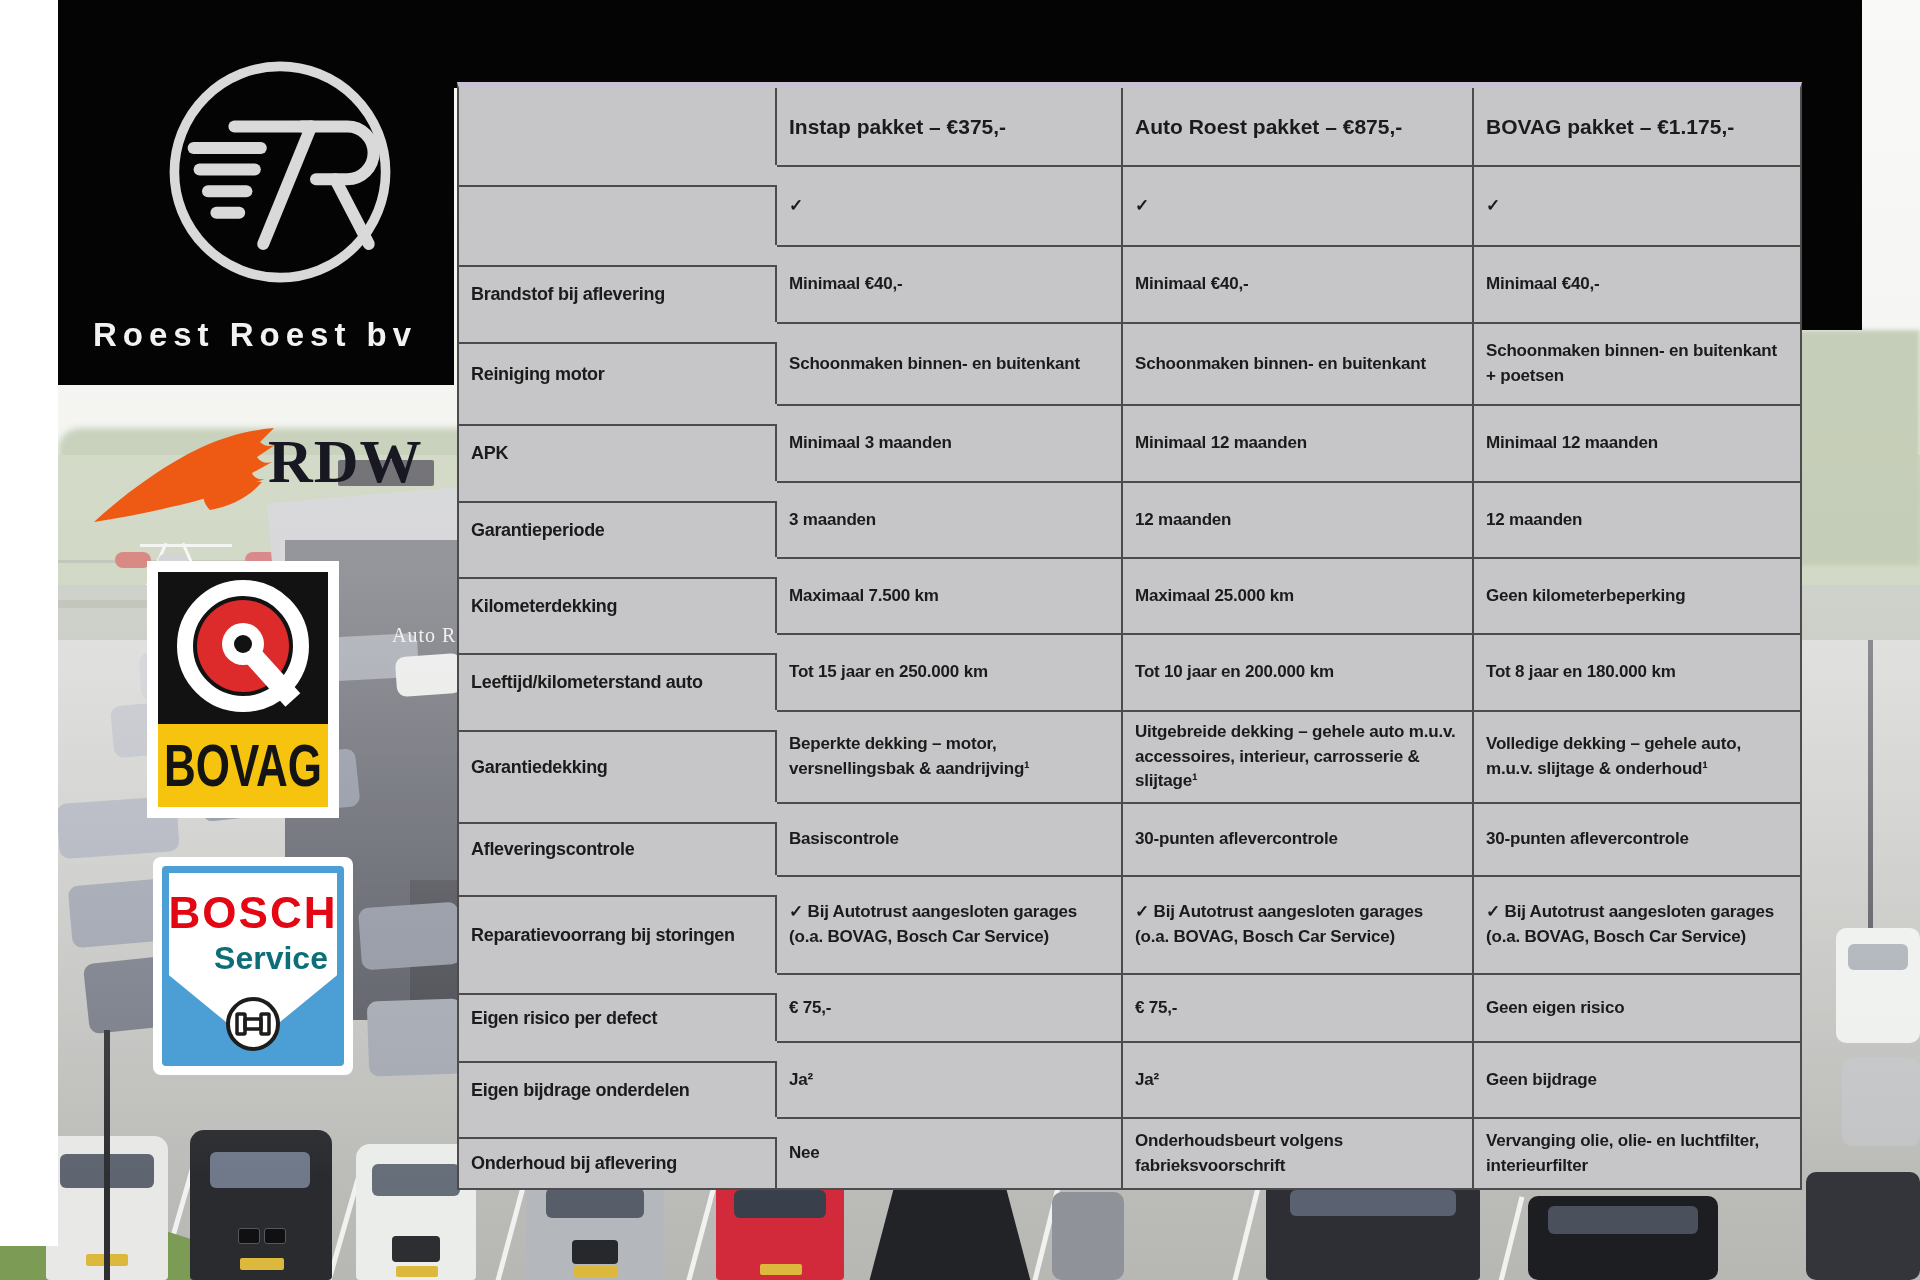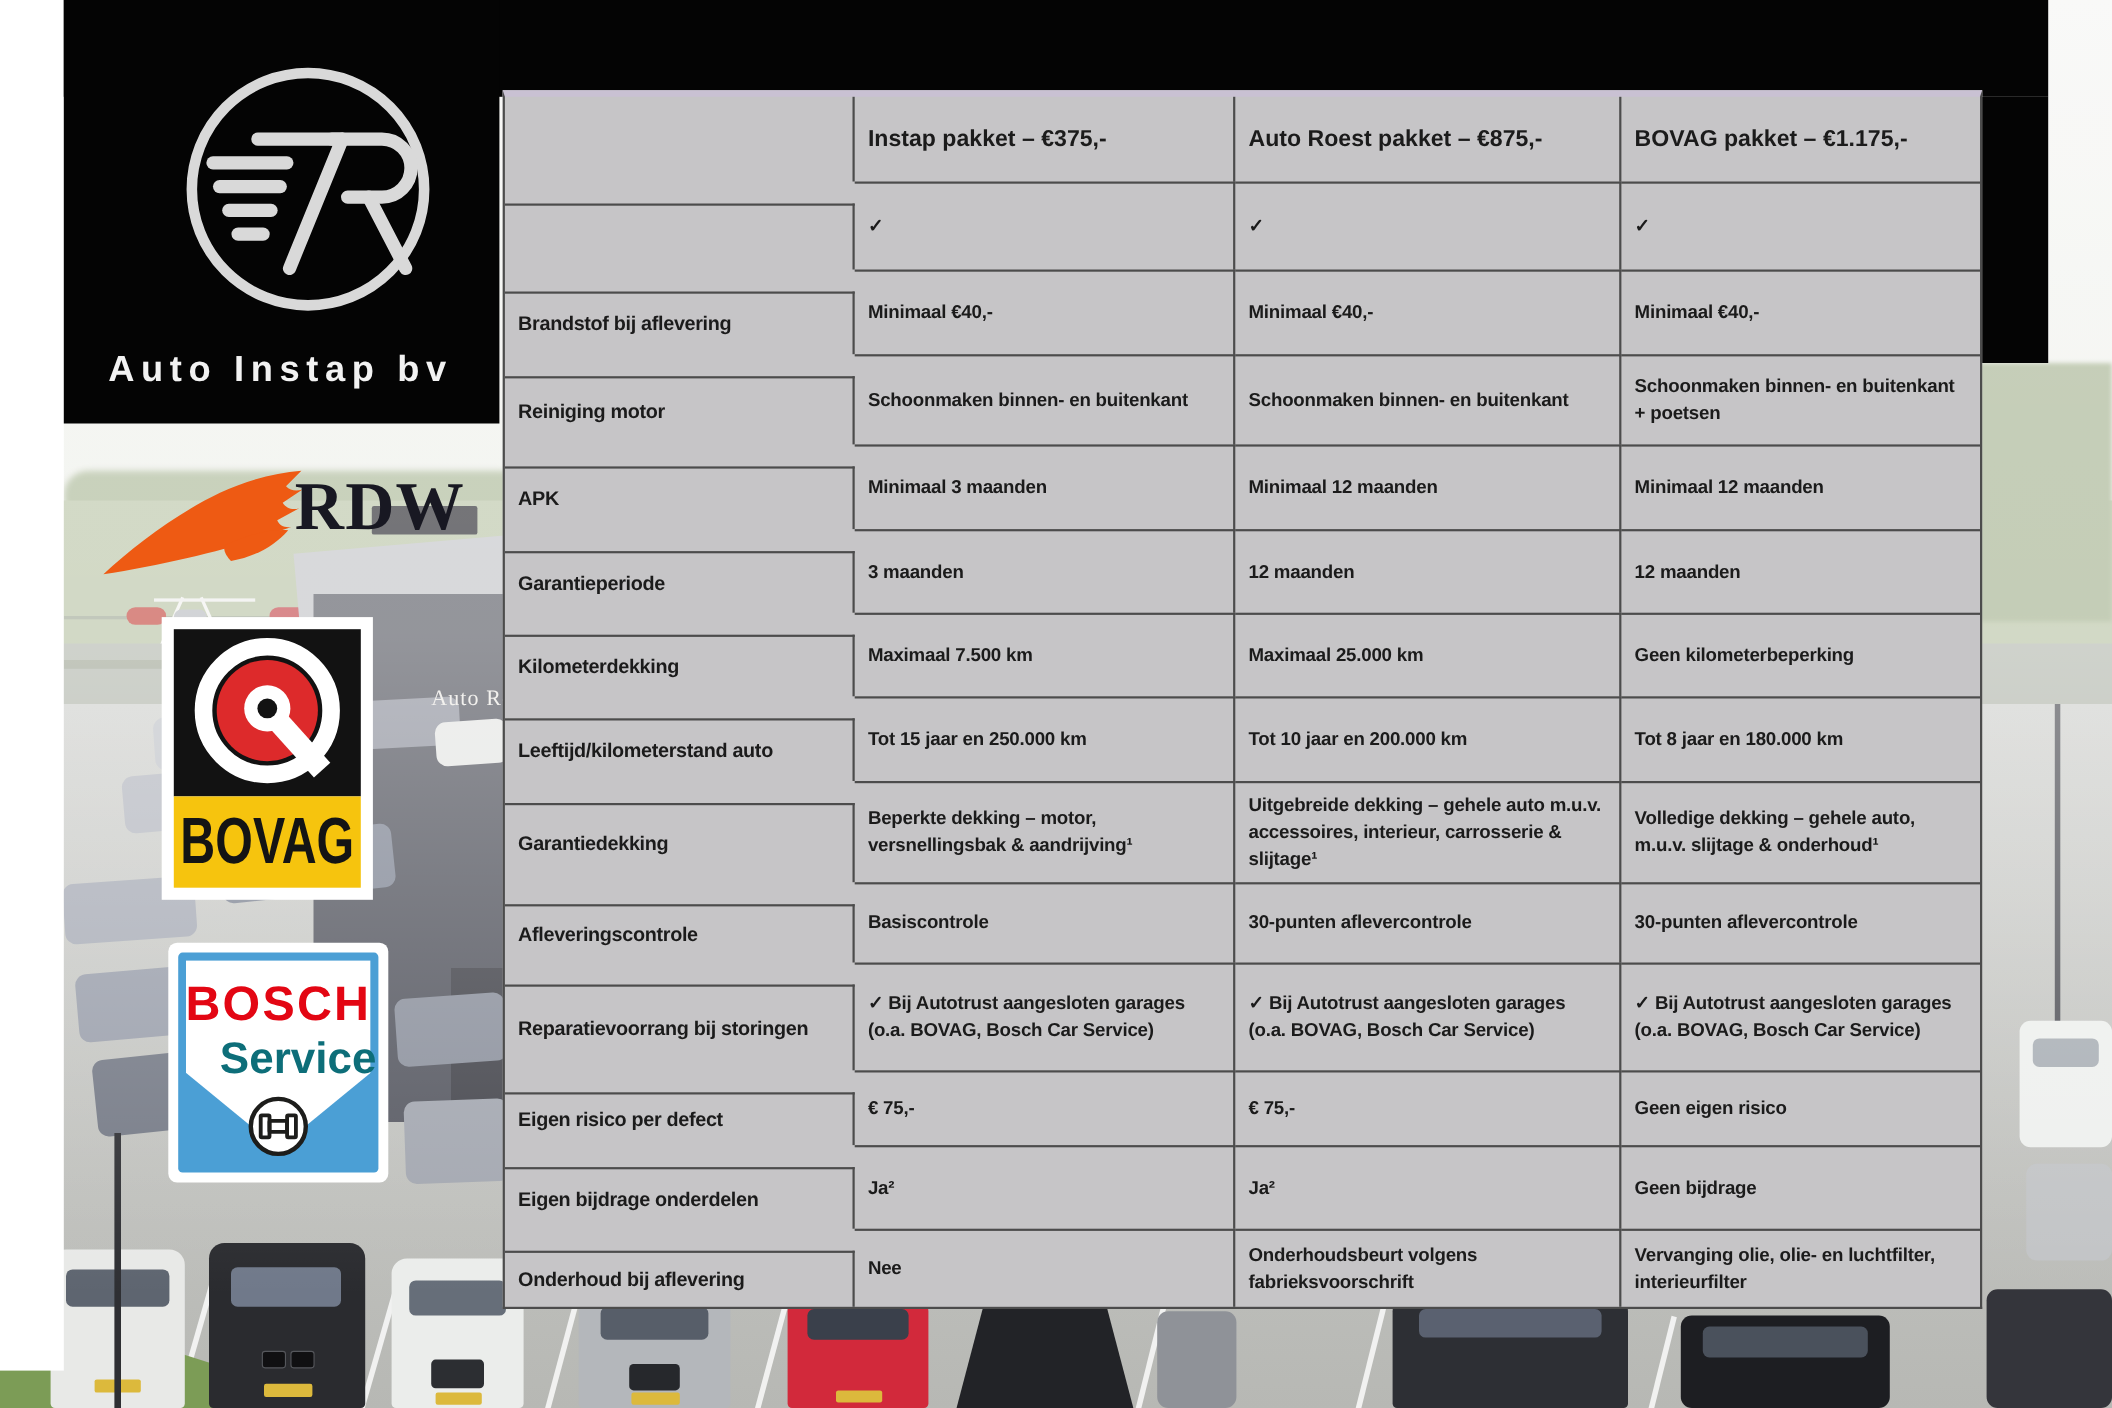--- a/index.html
+++ b/index.html
@@ -28,21 +28,21 @@
     display:flex;align-items:center;justify-content:center;}
   #bovag-text{font-size:44px;font-weight:bold;color:#141414;transform:scaleY(1.35);letter-spacing:0px;}
   
   #bosch{position:absolute;left:153px;top:857px;width:200px;height:218px;background:#ffffff;border-radius:8px;z-index:8;}
   #bosch-blue{position:absolute;left:9px;top:9px;width:182px;height:200px;background:#4b9fd5;border-radius:4px;overflow:hidden;}
   #bosch-white{position:absolute;left:7px;top:7px;width:168px;height:186px;background:#ffffff;
     clip-path:polygon(0 0,100% 0,100% 55%,50% 92%,0 55%);}
   #bosch-b1{position:absolute;left:0;top:22px;width:182px;text-align:center;color:#e30613;
     font-size:44px;font-weight:bold;letter-spacing:2px;}
   #bosch-b2{position:absolute;left:0;top:74px;width:218px;text-align:center;color:#0d6e79;
-    font-size:40px;font-weight:bold;}
+    font-size:32px;font-weight:bold;}
   #bosch-icon{position:absolute;left:61px;top:128px;}
   
   #bsign{position:absolute;left:392px;top:624px;color:#eceae6;font-family:"Liberation Serif",serif;
     font-size:20px;letter-spacing:1px;z-index:2;}
   
   #tbl{position:absolute;left:457px;top:82px;width:1345px;height:1108px;z-index:9;
     display:grid;grid-template-columns:318px 346px 351px 326px;
     grid-template-rows:77px 80px 77px 82px 77px 76px 76px 77px 92px 73px 98px 68px 76px 71px;
     background:#c6c5c7;border:2px solid #4c4c4c;border-top:6px solid #c9c1d3;box-sizing:border-box;}
   #tbl > div{box-sizing:border-box;border-right:2px solid #4c4c4c;border-top:2px solid #4c4c4c;
@@ -154,21 +154,21 @@
     <path d="M28 80 H84"></path>
     <path d="M33 98 H79"></path>
     <path d="M40 116 H72"></path>
     <path d="M47 134 H66"></path>
     <path d="M62 62 H126"></path>
     <path d="M126 62 L86 160"></path>
     <path d="M118 62 h38 a22 22 0 0 1 0 44 h-26"></path>
     <path d="M146 106 L174 160"></path>
   </g>
 </svg>
-<div id="brand-name">Auto Instap bv</div>
+<div id="brand-name">Roest Roest bv</div>
 
 <div id="rdw">
   <svg width="195" height="110" viewBox="0 0 195 110" style="position:absolute;left:0;top:8px;">
     <path fill="#ee5a13" d="M6 96 C34 70 74 40 112 22 C138 10 162 4 186 2 L172 16 C176 20 181 21 187 19 L169 31 C172 36 178 38 184 36 L164 47 C166 52 171 54 177 53 L150 62 C118 74 58 88 6 96 Z"></path>
     <path fill="#ee5a13" d="M116 70 C138 60 156 55 174 56 C162 70 144 80 122 84 C118 80 115 75 116 70 Z"></path>
   </svg>
   <div id="rdw-text">RDW</div>
 </div>
 
 <div id="bovag">

